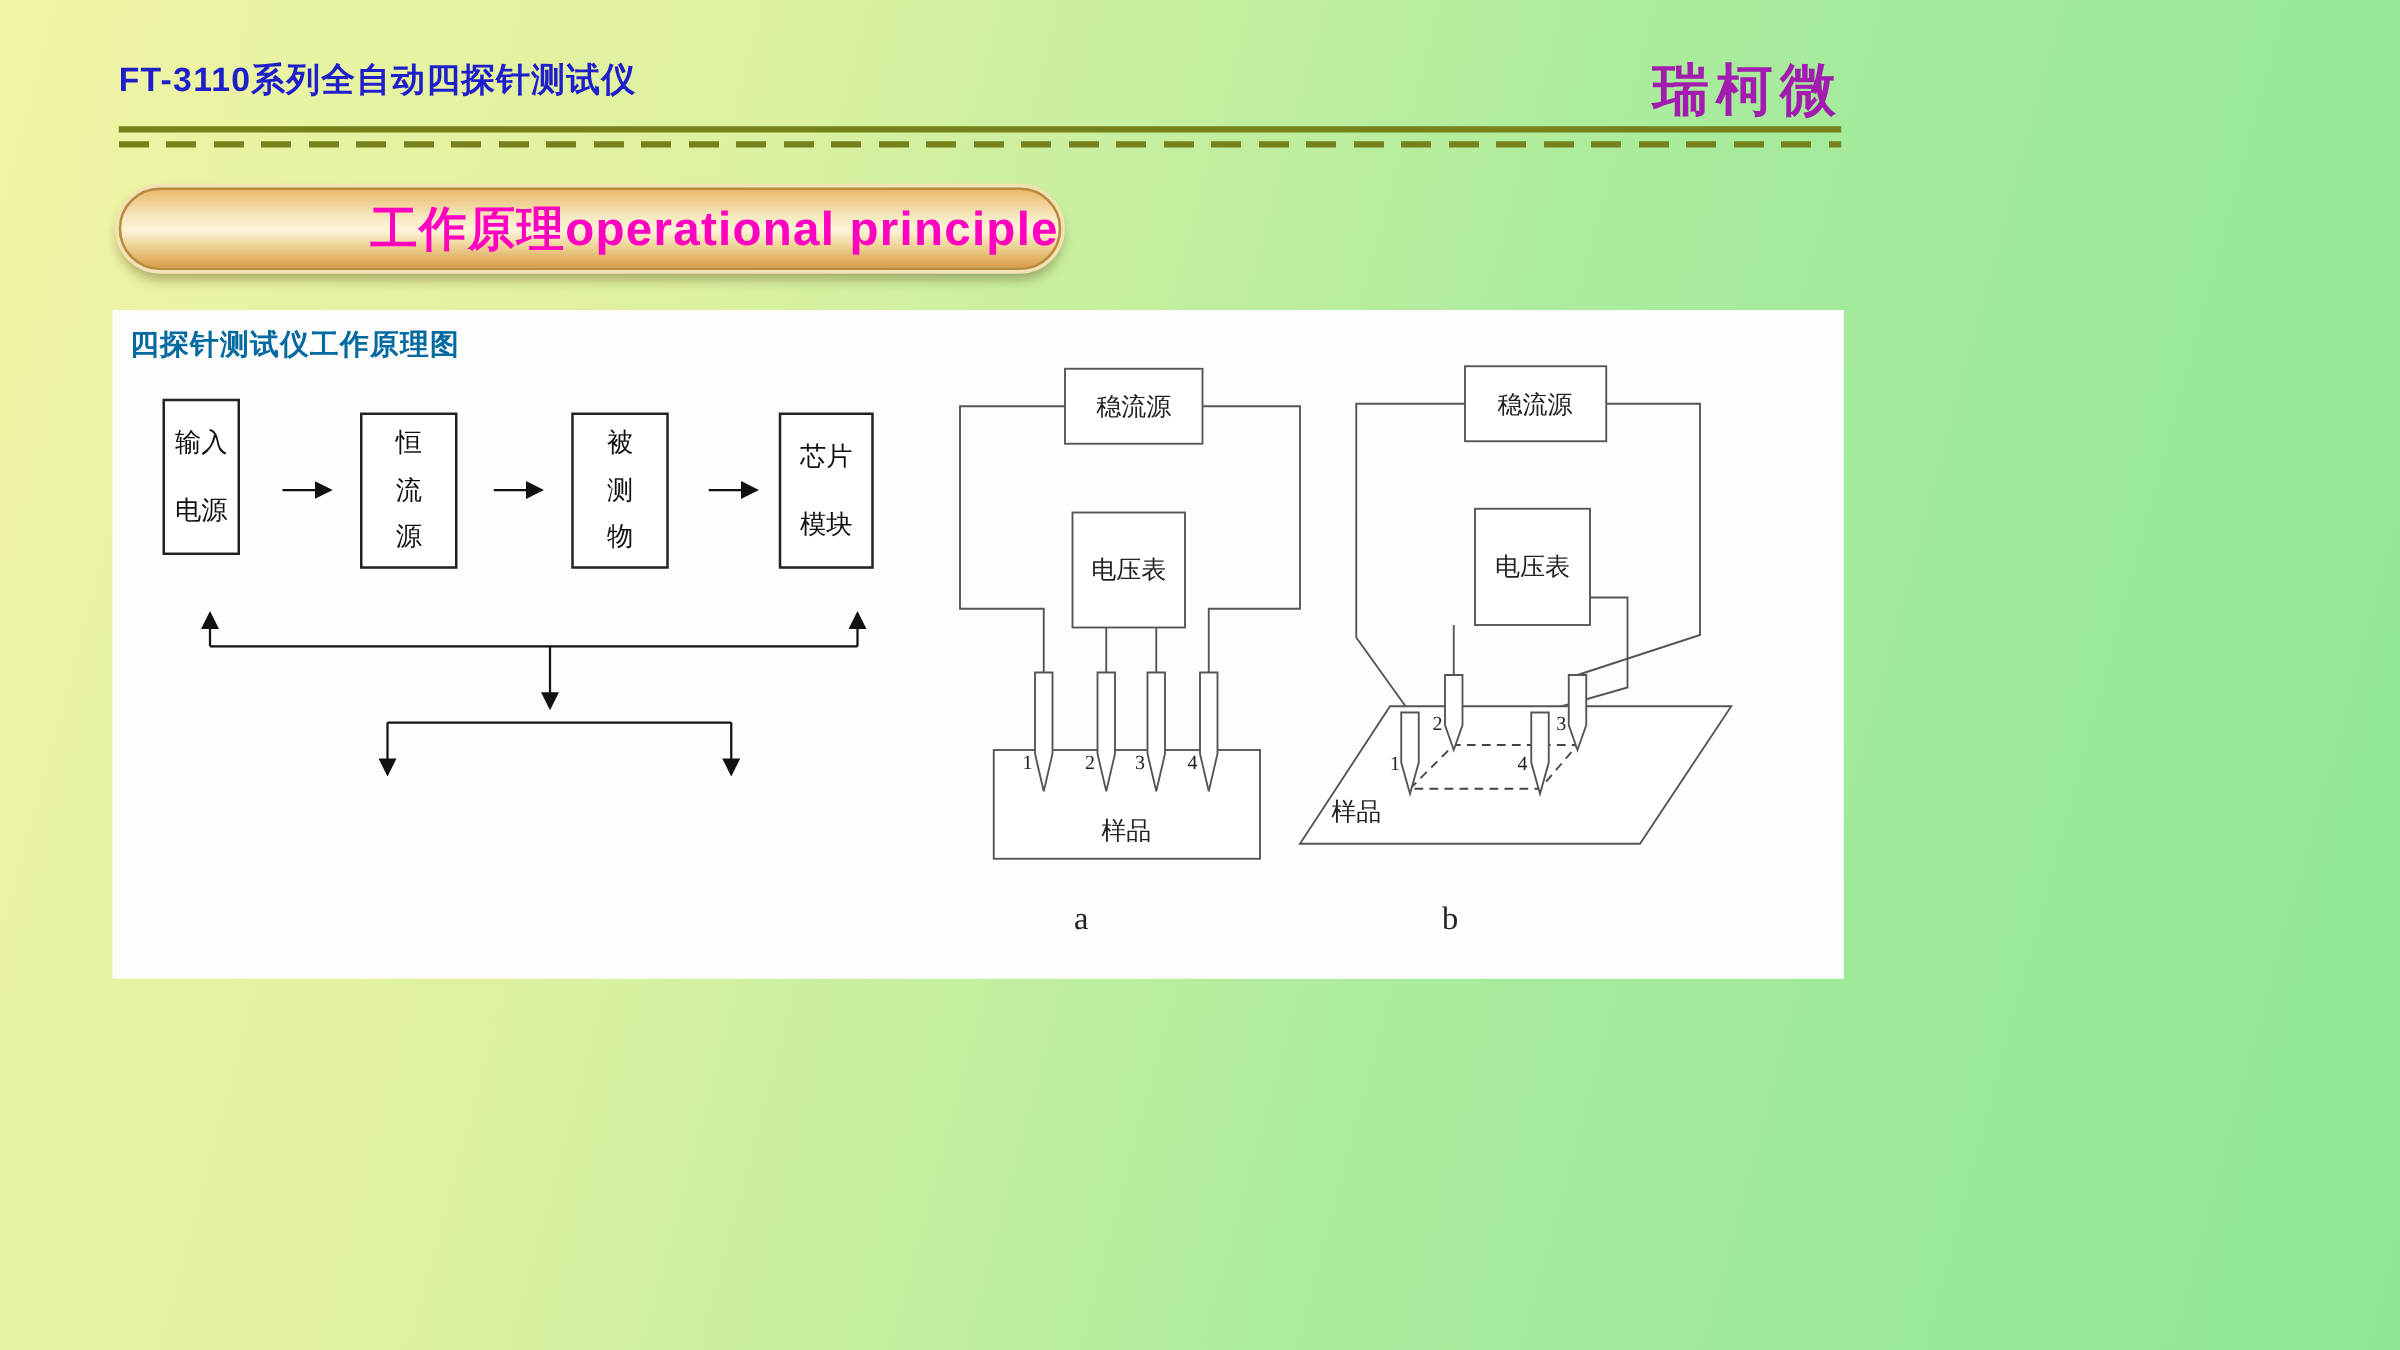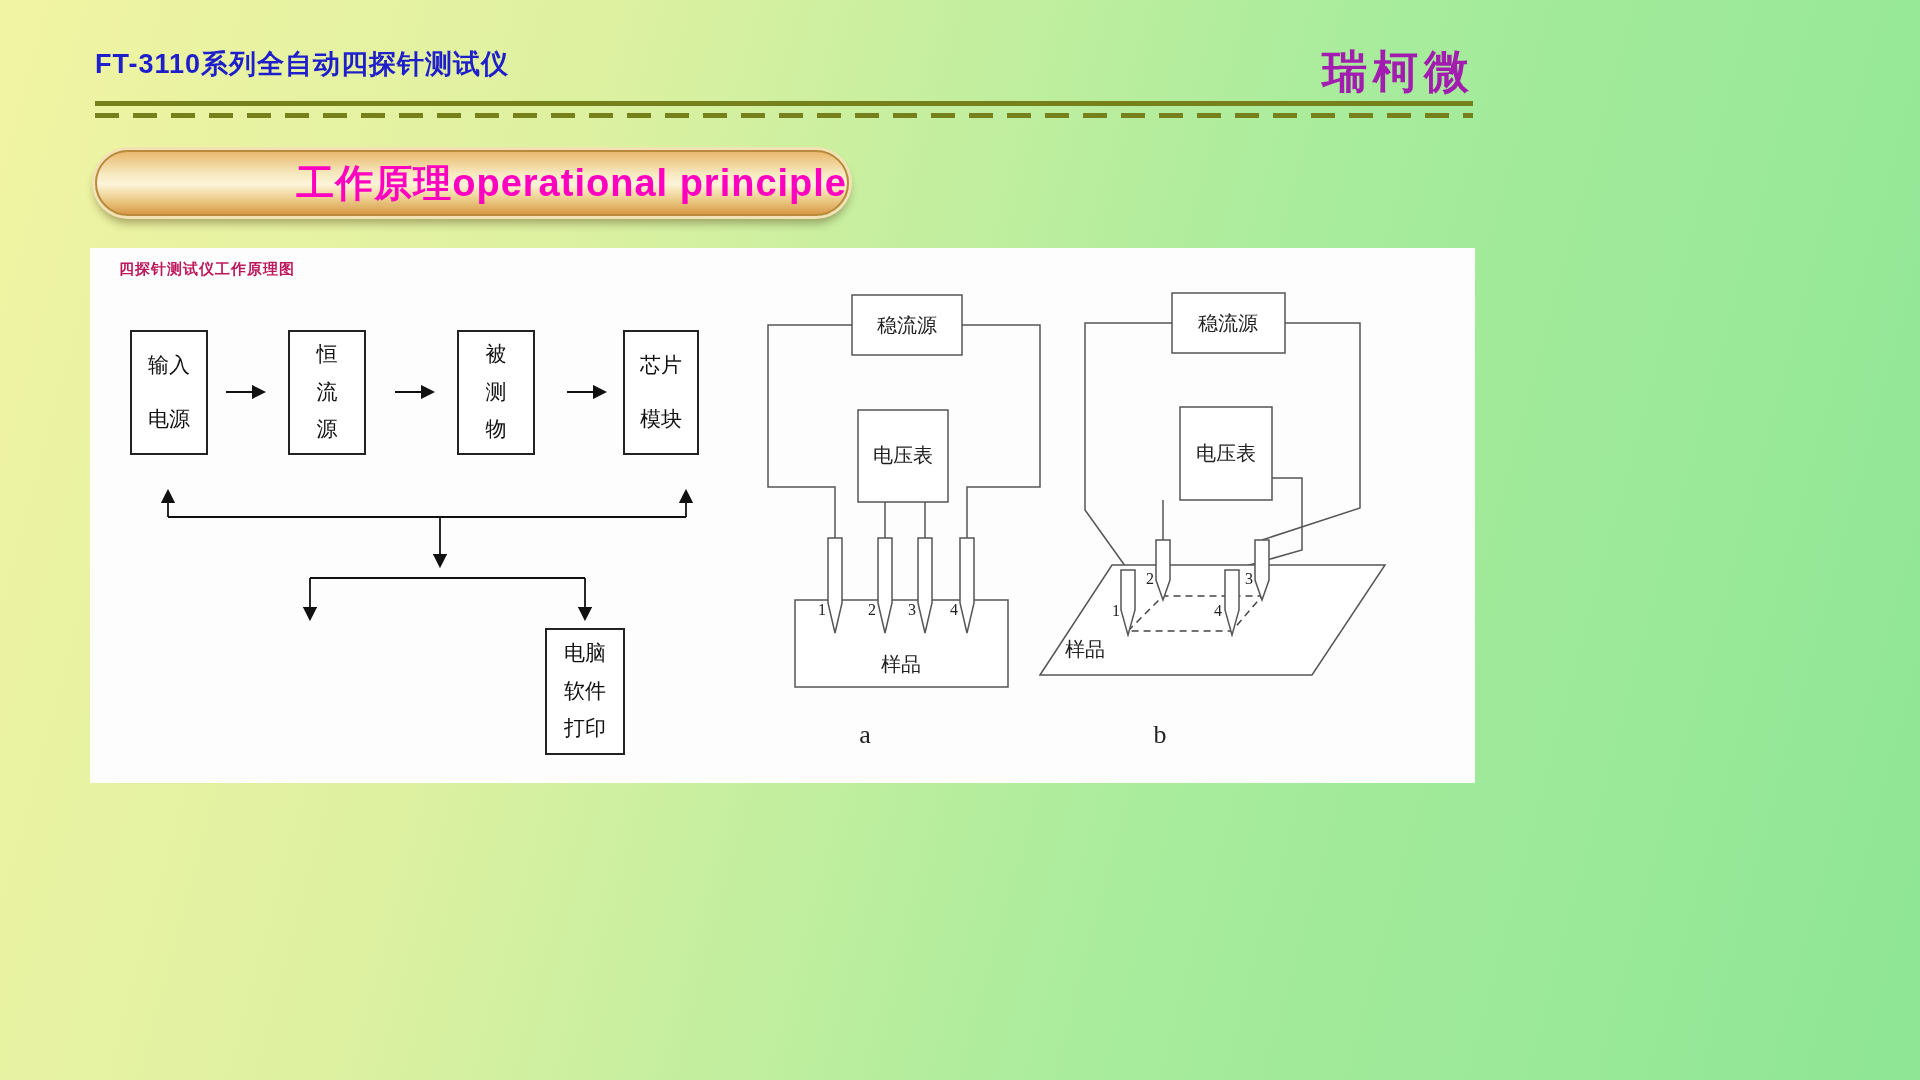--- a/index.html
+++ b/index.html
@@ -26,22 +26,22 @@
     border:2px solid #b98a3c;
     box-shadow:0 0 0 3px #f3e2b5,0 7px 10px rgba(60,40,0,.4);
     display:flex;align-items:center;justify-content:flex-end;
   }
   .banner-label{color:#ff00c0;font-size:38px;font-weight:bold;letter-spacing:1px;}
   .panel{
     position:absolute;left:90px;top:248px;width:1385px;height:535px;background:#fdfdfd;
   }
   .panel svg{position:absolute;left:0;top:0;}
   .fc-title{
-    position:absolute;left:14px;top:12px;color:#be185d;font-weight:bold;font-size:15px;
-    font-family:"Liberation Serif",serif;letter-spacing:1px;margin-left:15px;
+    position:absolute;left:14px;top:12px;color:#0369a1;font-weight:bold;font-size:23px;
+    font-family:"Liberation Serif",serif;letter-spacing:1px;
   }
   .fc-box{
     position:absolute;border:2px solid #222;background:#fff;box-sizing:border-box;
     display:flex;align-items:center;justify-content:center;text-align:center;
     white-space:pre-line;font-family:"Liberation Serif",serif;font-size:21px;color:#111;
   }
   .lh2{line-height:2.55;}
   .lh3{line-height:1.8;}
 </style>
 </head>
@@ -127,27 +127,24 @@
         <text x="1060" y="336" text-anchor="middle" font-size="16">2</text>
         <text x="1159" y="336" text-anchor="middle" font-size="16">3</text>
         <text x="1128" y="368" text-anchor="middle" font-size="16">4</text>
         <text x="1070" y="495" text-anchor="middle" font-size="26">b</text>
       </g>
     </g>
   </svg>
 
   <div class="fc-title">四探针测试仪工作原理图</div>
 
-  <div class="fc-box lh2" style="left:40px;top:82px;width:78px;height:125px">输入
+  <div class="fc-box lh2" style="left:40px;top:71px;width:62px;height:125px">输入
 电源</div>
   <div class="fc-box lh3" style="left:198px;top:82px;width:78px;height:125px">恒
 流
 源</div>
   <div class="fc-box lh3" style="left:367px;top:82px;width:78px;height:125px">被
 测
 物</div>
   <div class="fc-box lh2" style="left:533px;top:82px;width:76px;height:125px">芯片
 模块</div>
-  <div class="fc-box lh3" style="left:455px;top:380px;width:80px;height:127px">电脑
-软件
-打印</div>
 
 </div>
 
 </body></html>

